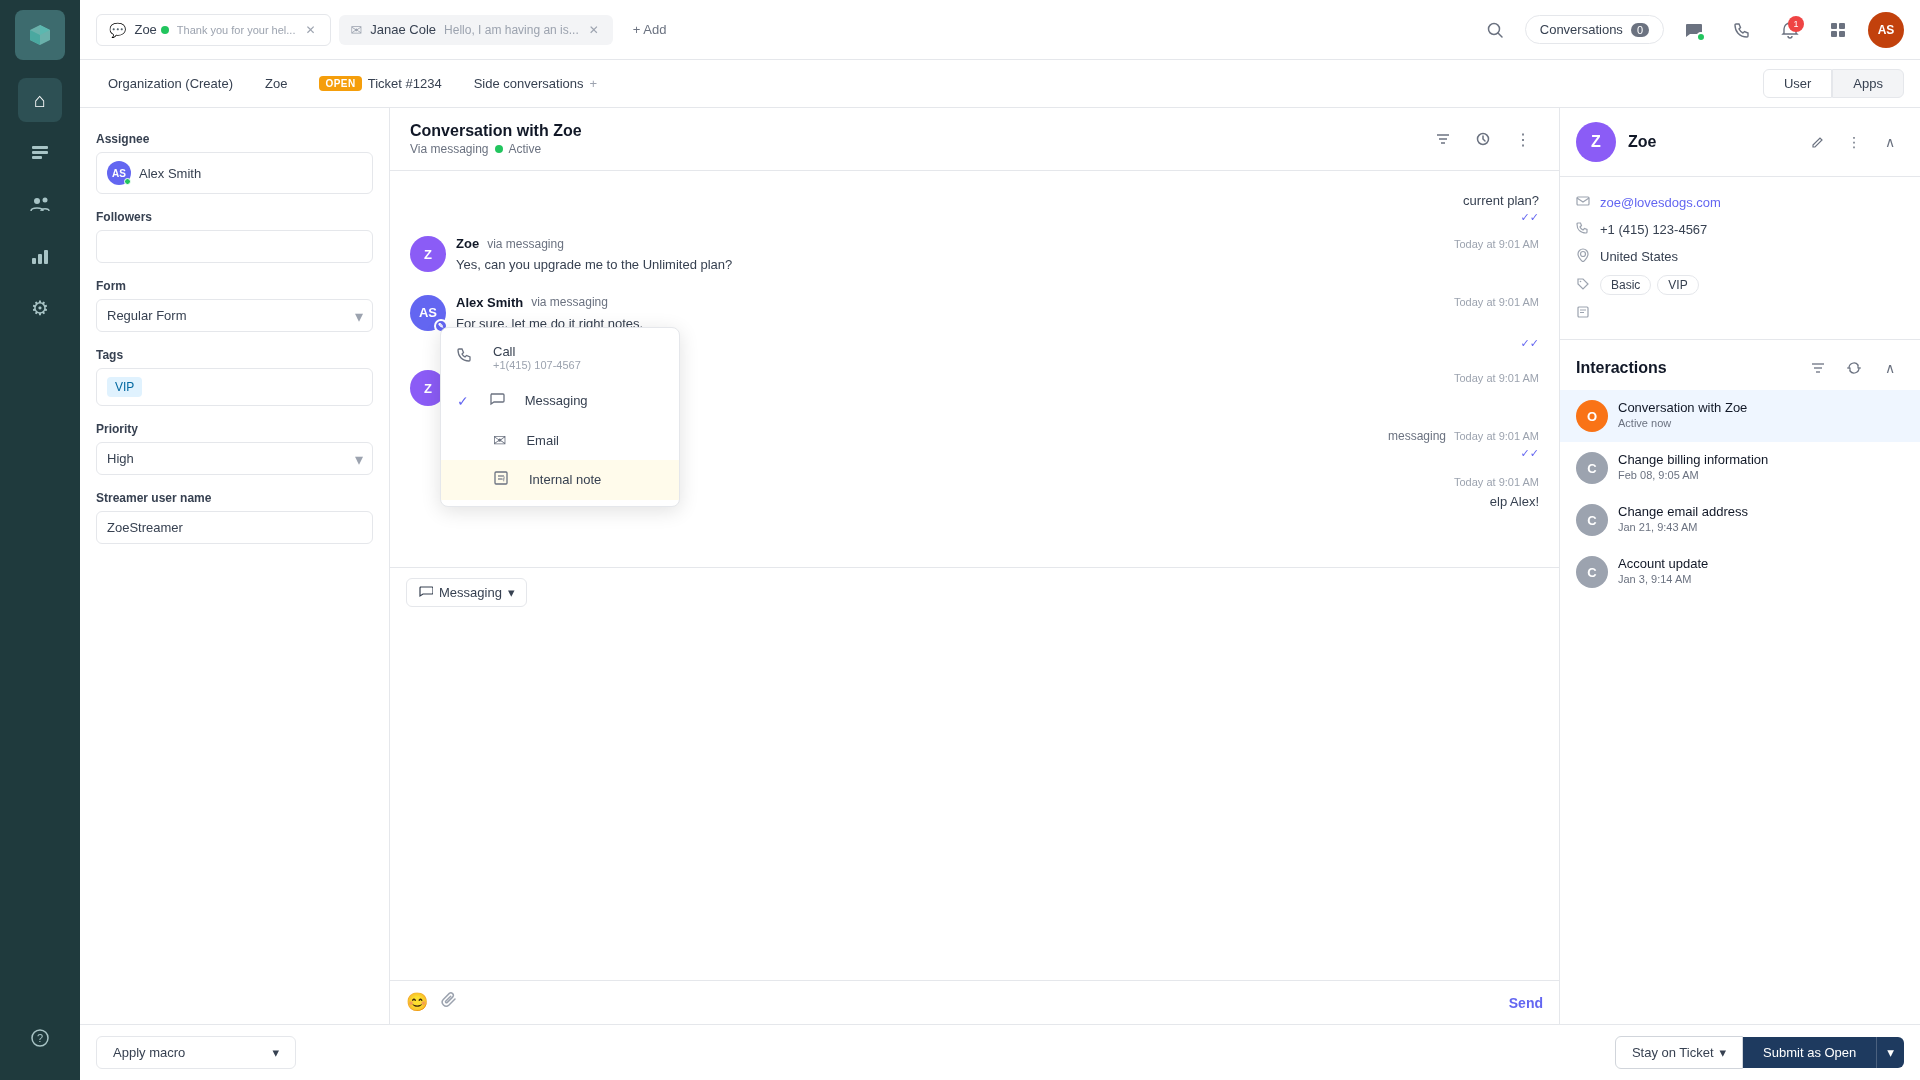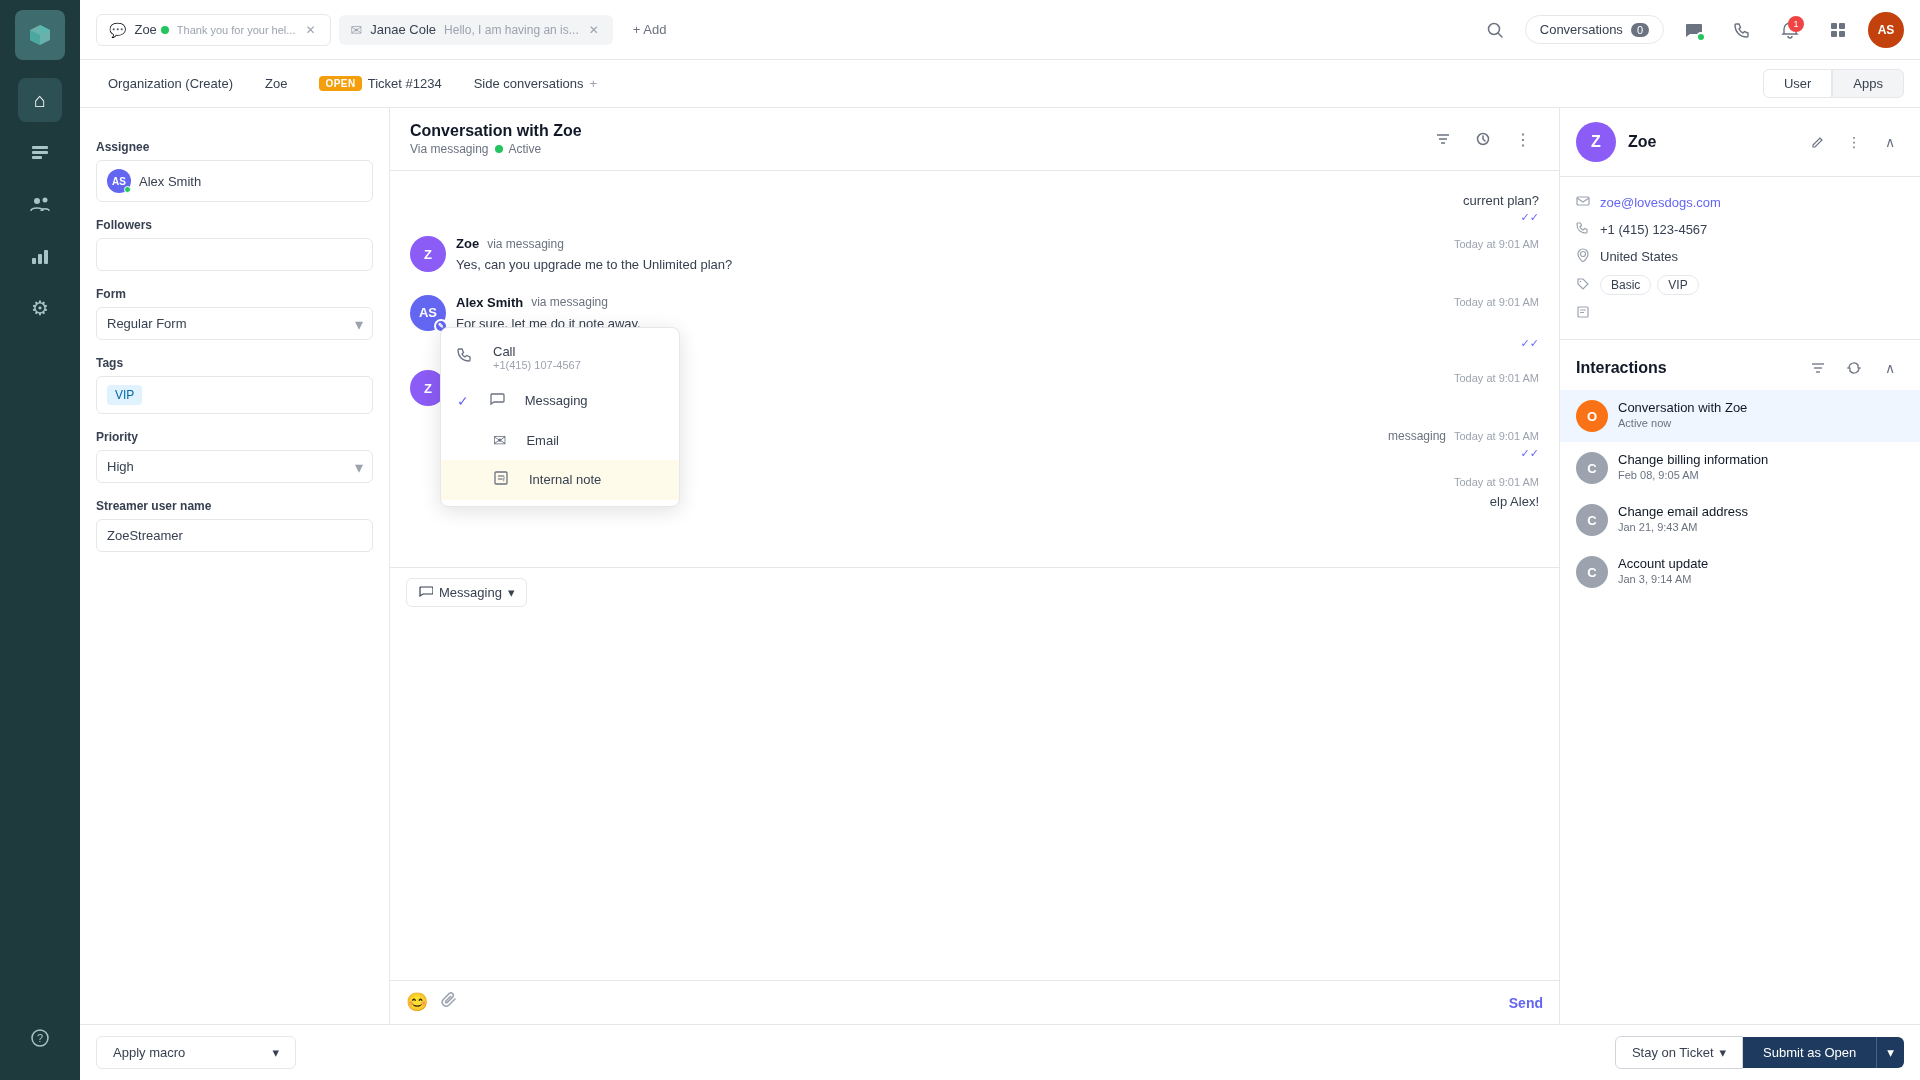--- a/index.html
+++ b/index.html
@@ -237,21 +237,21 @@
       overflow-y: auto;
       flex-shrink: 0;
     }
     .field-label {
       font-size: 12px;
       font-weight: 600;
       color: #374151;
       margin-bottom: 6px;
       margin-top: 16px;
     }
-    .field-label:first-child { margin-top: 12px; }
+    .field-label:first-child { margin-top: 4px; }
     .assignee-field {
       display: flex;
       align-items: center;
       gap: 8px;
       padding: 8px 10px;
       border: 1px solid #e5e7eb;
       border-radius: 6px;
       font-size: 13px;
       color: #374151;
     }
@@ -878,21 +878,21 @@
           <div class="msg-avatar alex" style="background:#6366f1;">
             AS
             <div class="alex-badge">✎</div>
           </div>
           <div class="msg-content">
             <div class="msg-header">
               <span class="msg-sender">Alex Smith</span>
               <span class="msg-via">via messaging</span>
               <span class="msg-time">Today at 9:01 AM</span>
             </div>
-            <div class="msg-text">For sure, let me do it note away.</div>
+            <div class="msg-text">For sure, let me do it right notes.</div>
             <div class="msg-check">✓✓</div>
           </div>
         </div>
 
         <div class="message-row">
           <div class="msg-avatar zoe">Z</div>
           <div class="msg-content">
             <div class="msg-header">
               <span class="msg-sender">Zoe</span>
               <span class="msg-via">via messaging</span>

